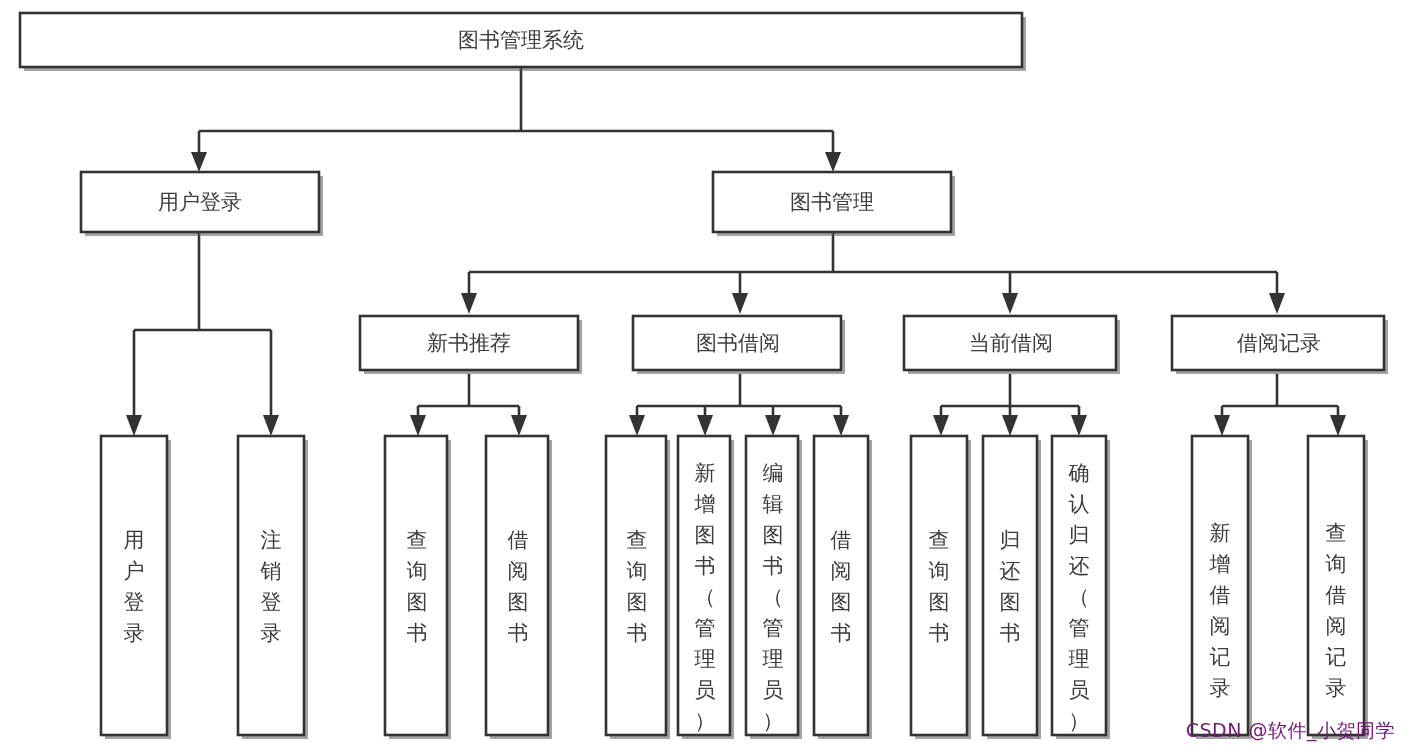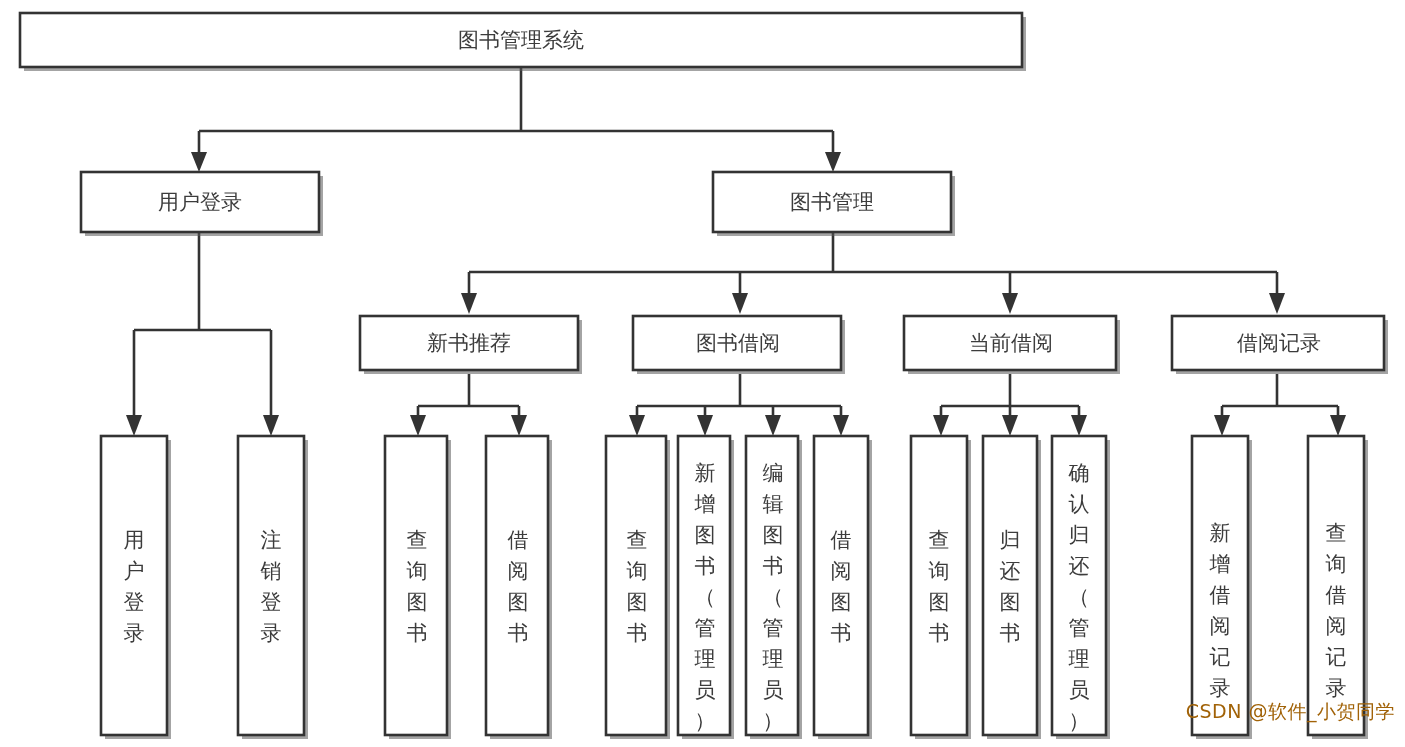--- a/index.html
+++ b/index.html
@@ -53,24 +53,24 @@
   }
   .node-label-vertical {
     font-family: "DejaVu Sans", "Liberation Sans", sans-serif;
     fill: #3c3c3c;
     font-size: 21px;
     text-anchor: middle;
   }
   .watermark-text {
     position: absolute;
     right: 10px;
-    bottom: 22px;
+    bottom: 3px;
     font-family: "DejaVu Sans", "Liberation Sans", sans-serif;
     font-size: 19px;
-    color: #a16207;
+    color: #701a75;
     letter-spacing: 0.5px;
     white-space: nowrap;
     pointer-events: none;
   }
 </style>
 </head>
 <body>
 
 <div id="diagram-root">
 

